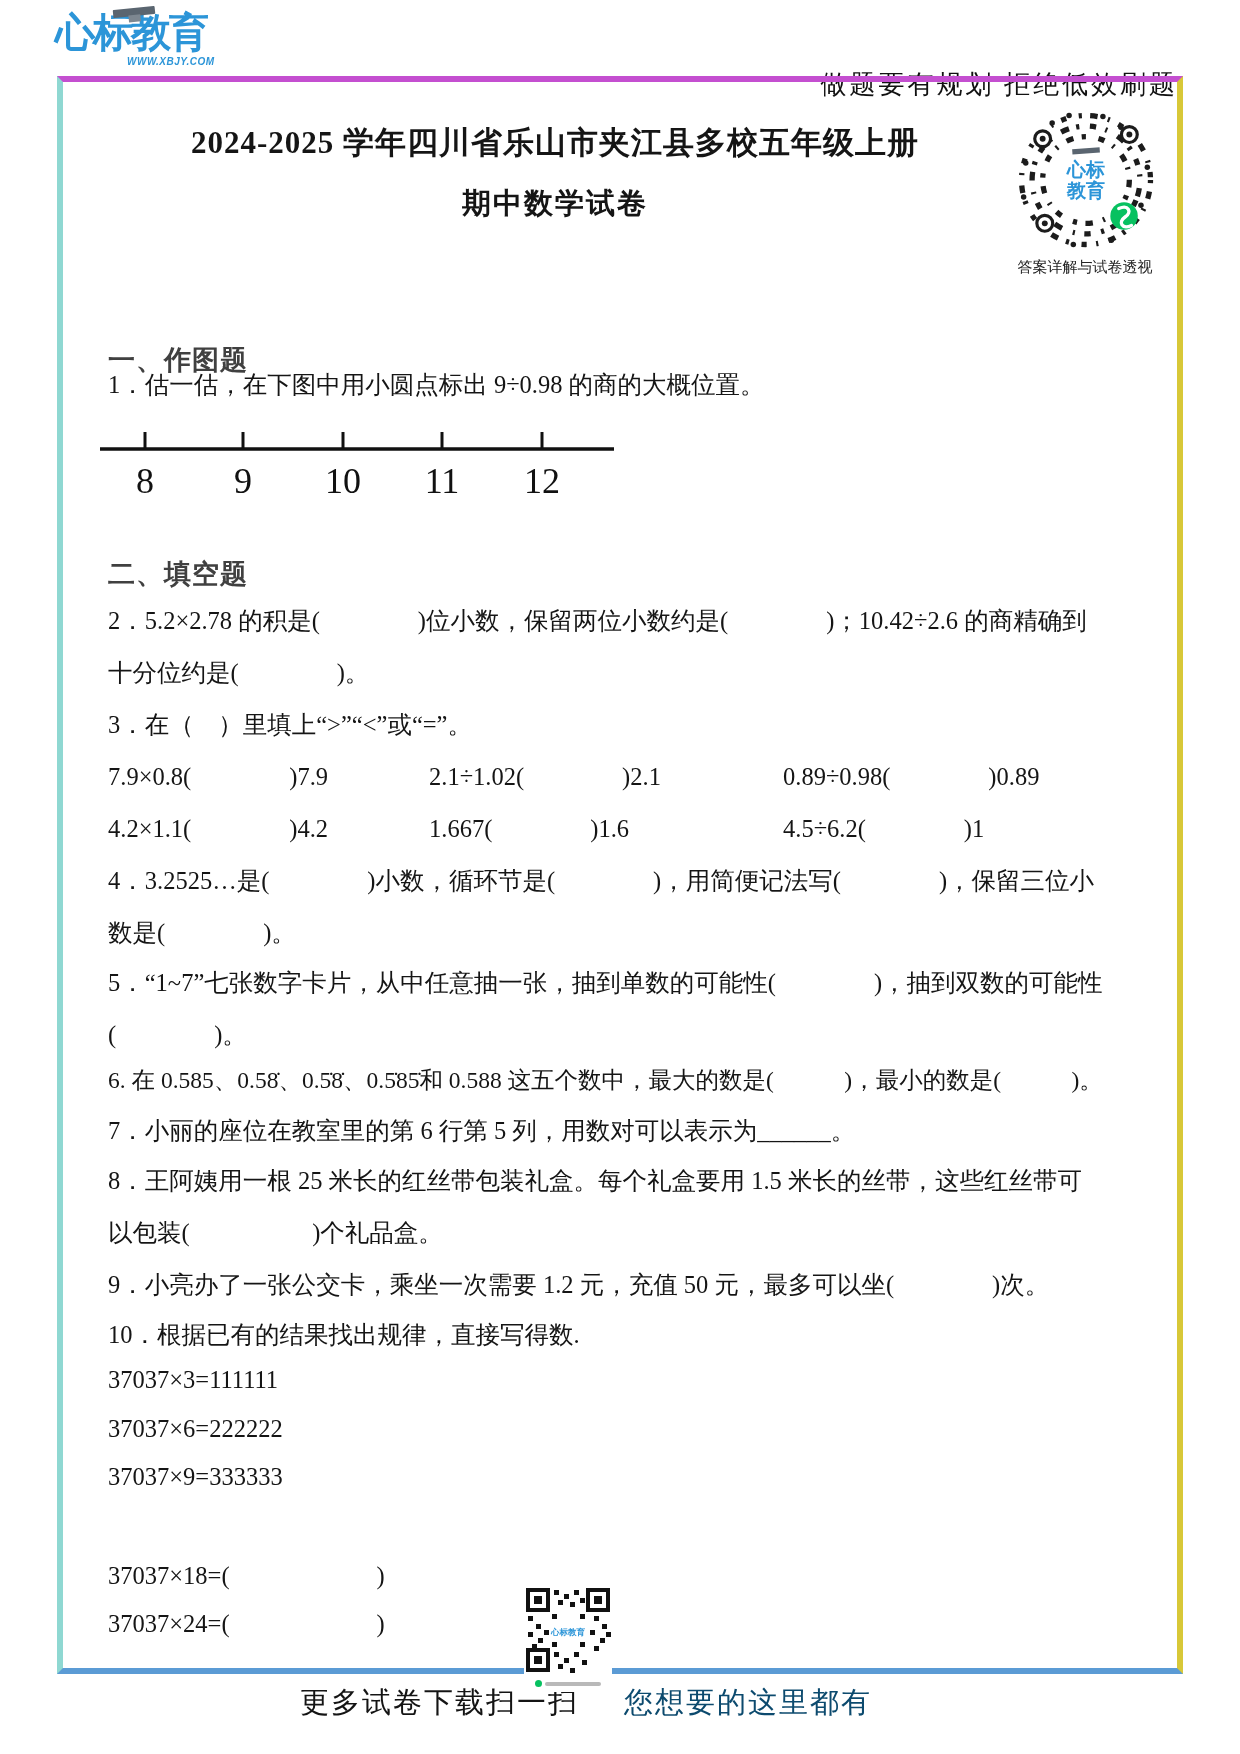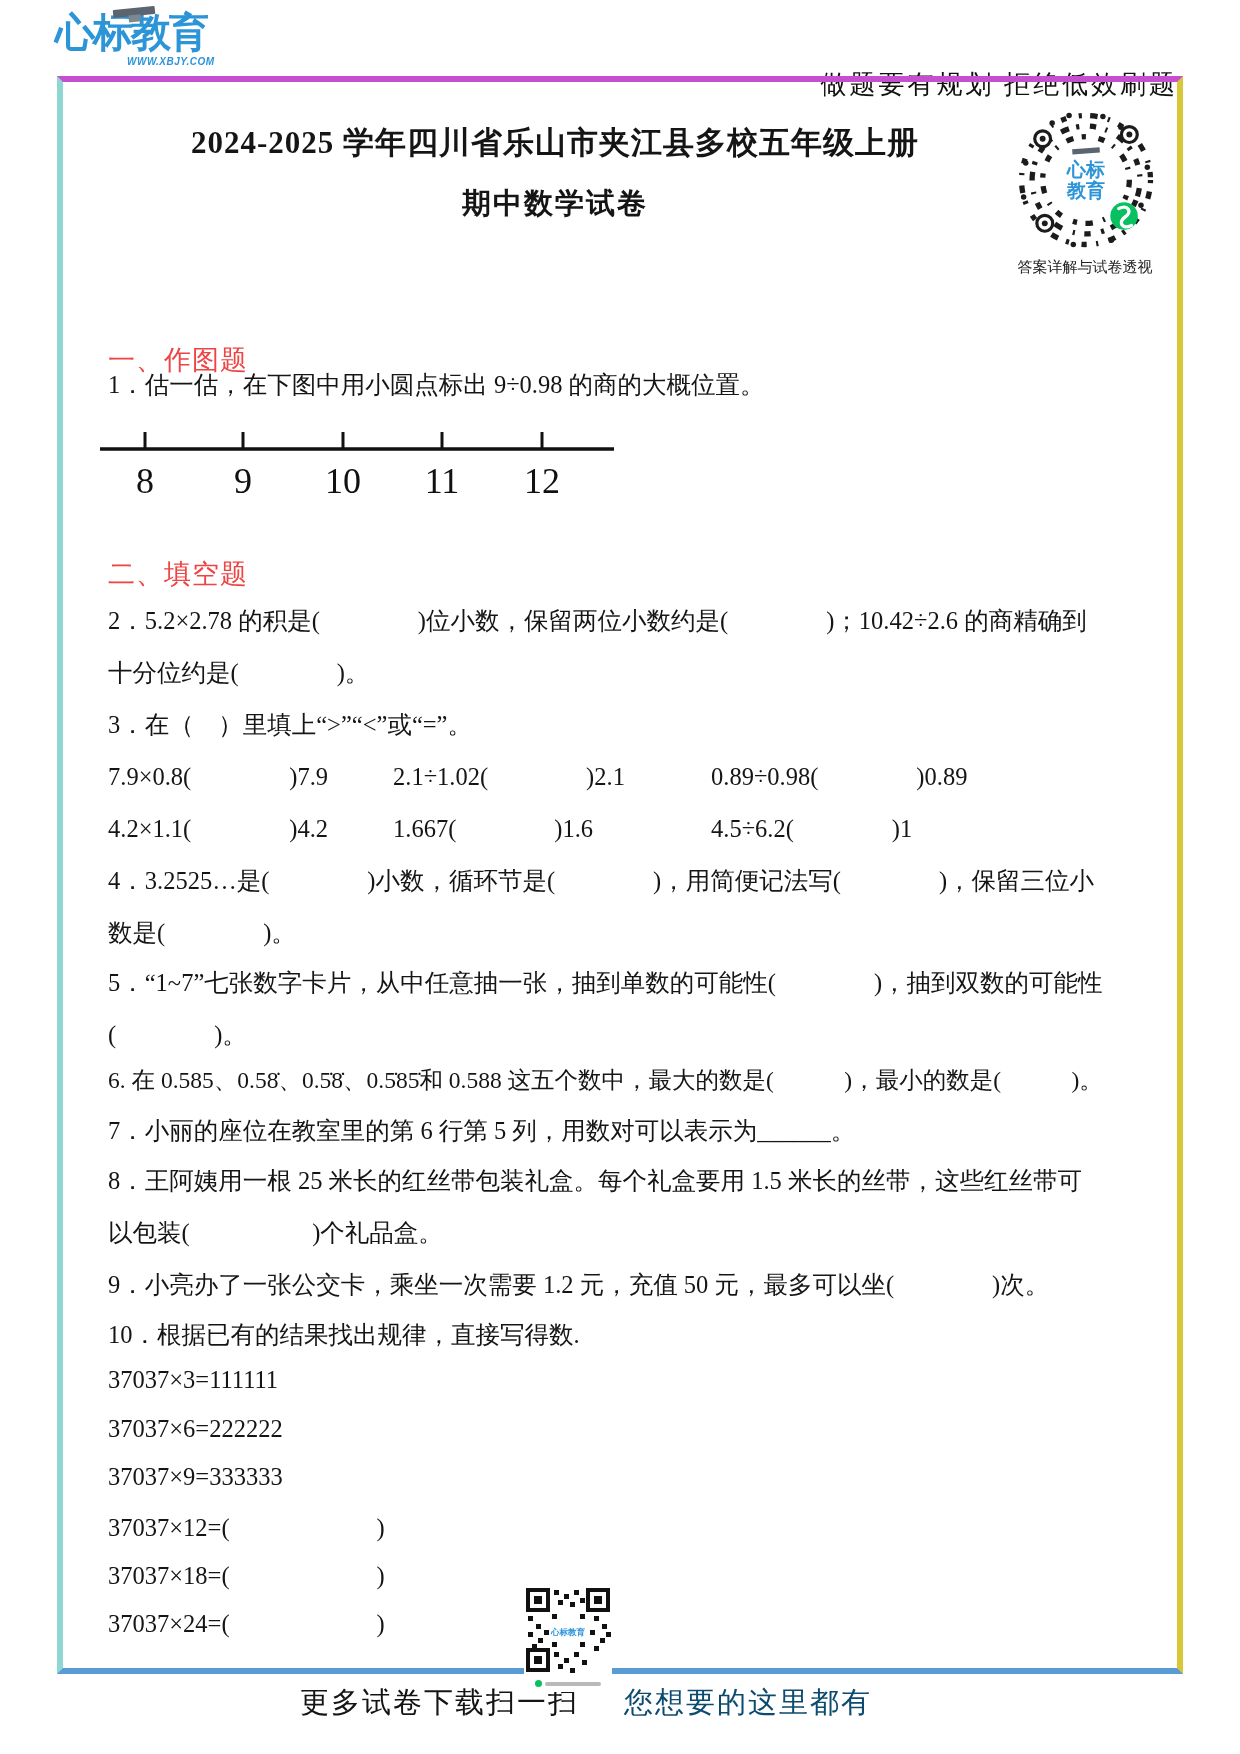--- a/index.html
+++ b/index.html
@@ -54,26 +54,26 @@
   }
   
   .info-line { position:absolute; left:224px; top:240px; font-size:24px; white-space:nowrap; }
   .info-line .lbl { display:inline-block; }
   .blank {
     display:inline-block; width:112px; height:24px;
     border-bottom:2px solid #222; margin:0 10px 0 2px; vertical-align:bottom;
   }
   
   .sec-heading {
-    position:absolute; left:108px; font-size:27px; font-weight:normal;
-    font-family:"Liberation Sans", sans-serif; letter-spacing:1px; color:#ef4444;
+    position:absolute; left:108px; font-size:27px; font-weight:bold;
+    font-family:"Liberation Sans", sans-serif; letter-spacing:1px; color:#404040;
   }
   .line { position:absolute; left:108px; width:1035px; font-size:24.5px; white-space:nowrap; }
   .q3row { position:absolute; left:108px; width:1035px; display:grid;
-           grid-template-columns:285px 318px auto; font-size:24.5px; white-space:nowrap; }
+           grid-template-columns:285px 318px auto; font-size:24.5px; white-space:nowrap;gap:36px; }
   .small-line { font-size:23.5px; }
   
   .numberline { position:absolute; left:92px; top:425px; }
   
   .footer-text-left {
     position:absolute; left:300px; top:1683px; font-size:29px; letter-spacing:2px;
     font-family:"Liberation Sans", sans-serif; color:#141414;
   }
   .footer-text-right {
     position:absolute; left:624px; top:1683px; font-size:29px; letter-spacing:2px;
@@ -177,21 +177,20 @@
   <div class="line" style="top:1018px;">(　　　　)。</div>
   <div class="line small-line" style="top:1064px;">6. 在 0.585、0.58̇、0.5̇8̇、0.5̇85̇和 0.588 这五个数中，最大的数是(　　　)，最小的数是(　　　)。</div>
   <div class="line" style="top:1114px;">7．小丽的座位在教室里的第 6 行第 5 列，用数对可以表示为______。</div>
   <div class="line" style="top:1164px;">8．王阿姨用一根 25 米长的红丝带包装礼盒。每个礼盒要用 1.5 米长的丝带，这些红丝带可</div>
   <div class="line" style="top:1216px;">以包装(　　　　　)个礼品盒。</div>
   <div class="line" style="top:1268px;">9．小亮办了一张公交卡，乘坐一次需要 1.2 元，充值 50 元，最多可以坐(　　　　)次。</div>
   <div class="line" style="top:1318px;">10．根据已有的结果找出规律，直接写得数.</div>
   <div class="line" style="top:1366px;">37037×3=111111</div>
   <div class="line" style="top:1415px;">37037×6=222222</div>
   <div class="line" style="top:1463px;">37037×9=333333</div>
-  <div class="line" style="top:1511px;">37037×12=(　　　　　　)</div>
   <div class="line" style="top:1559px;">37037×18=(　　　　　　)</div>
   <div class="line" style="top:1607px;">37037×24=(　　　　　　)</div>
 
   <div class="footer-text-left">更多试卷下载扫一扫</div>
   <div class="footer-text-right">您想要的这里都有</div>
 
   <div class="qr-bottom">
     <svg width="88" height="88" viewBox="0 0 88 88">
       <rect x="0" y="0" width="88" height="88" fill="#ffffff"></rect>
       <g fill="none" stroke="#111" stroke-width="4">

